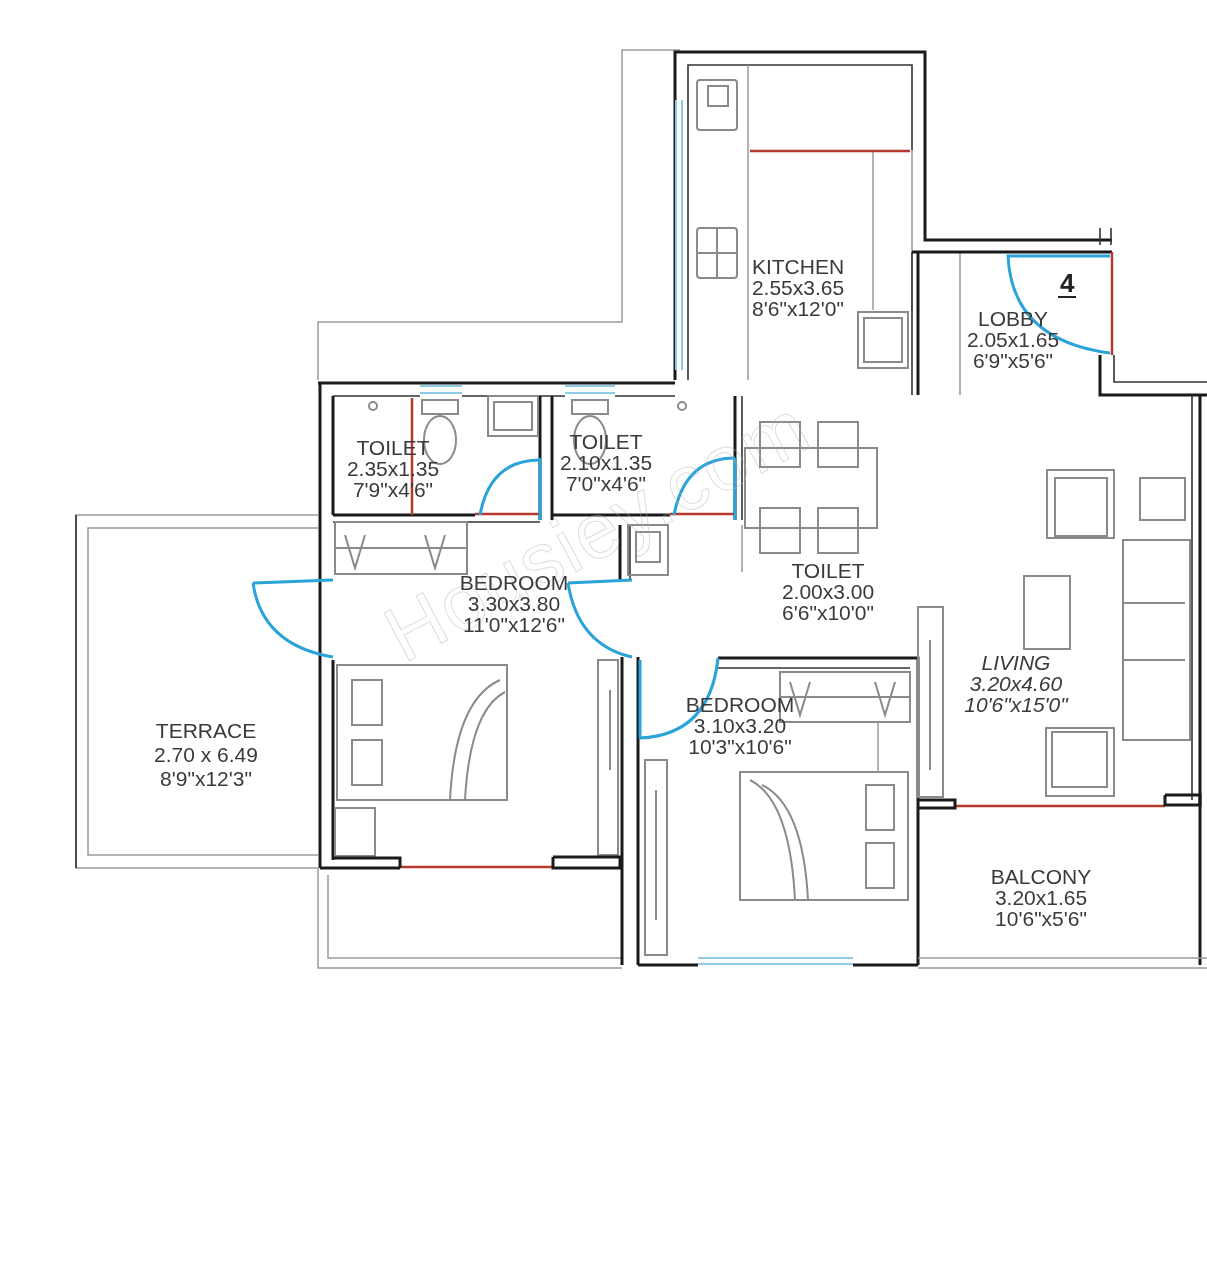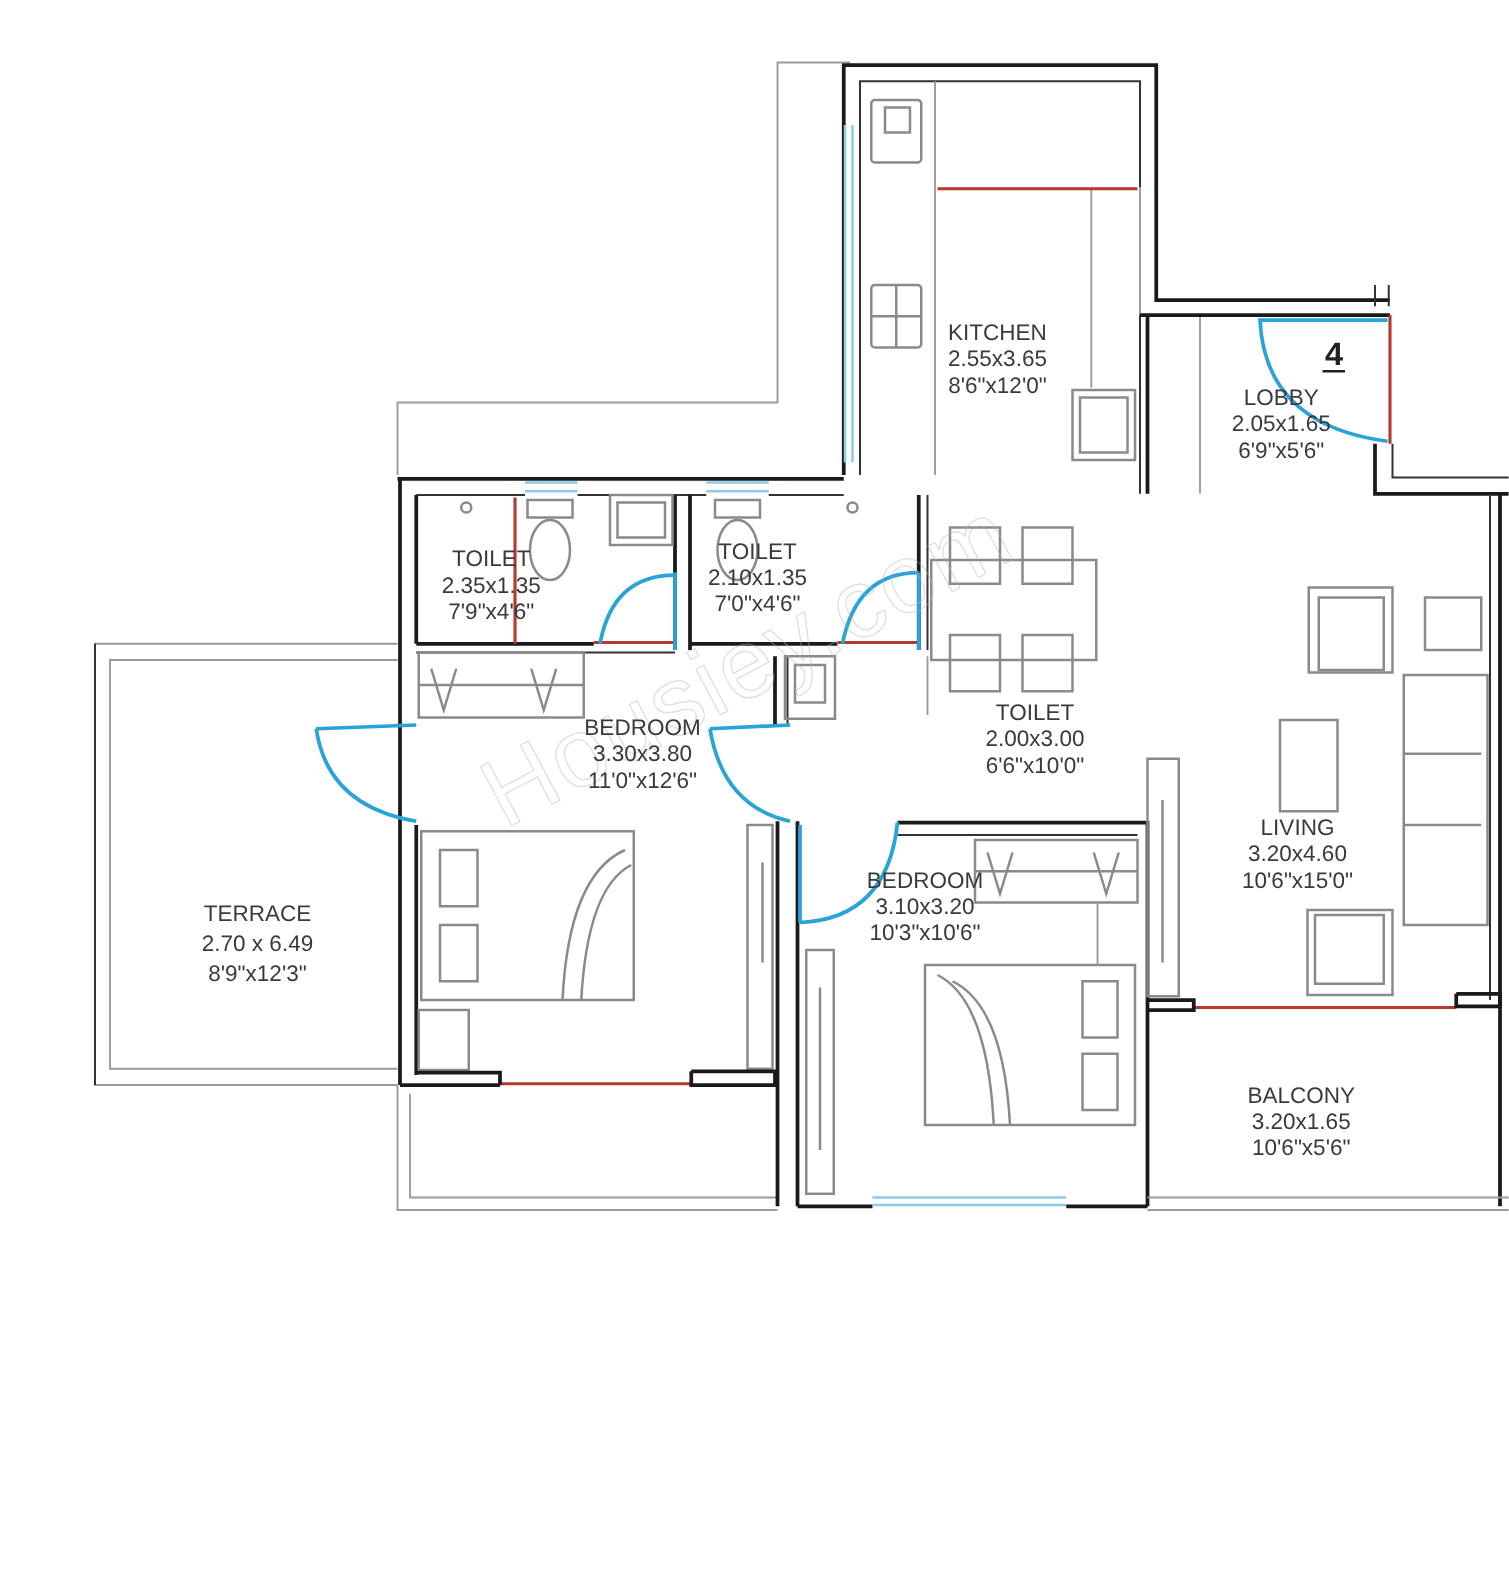--- a/index.html
+++ b/index.html
@@ -5,21 +5,21 @@
   html, body { margin: 0; padding: 0; background: #ffffff; }
   body { width: 1207px; height: 1267px; position: relative; overflow: hidden; font-family: "Liberation Sans", sans-serif; }
   svg { position: absolute; left: 0; top: 0; }
   .wall { stroke: #1a1a1a; stroke-width: 3; fill: none; }
   .wall-thin { stroke: #333; stroke-width: 1.6; fill: none; }
   .outline { stroke: #9a9a9a; stroke-width: 1.5; fill: none; }
   .furn { stroke: #8a8a8a; stroke-width: 2; fill: none; }
   .door { stroke: #2aa3d8; stroke-width: 3; fill: none; }
   .window { stroke: #8ecbe8; stroke-width: 2; fill: none; }
   .red { stroke: #b53a2e; stroke-width: 2.5; fill: none; }
-  .room-label { position: absolute; text-align: center; color: #3a3a3a; font-size: 18px; line-height: 21px; white-space: nowrap; transform: translateX(-50%); }
+  .room-label { position: absolute; text-align: center; color: #3a3a3a; font-size: 21px; line-height: 21px; white-space: nowrap; transform: translateX(-50%); }
   .room-label span { display: block; }
   .unit-no { position: absolute; font-size: 26px; font-weight: bold; color: #222; border-bottom: 2px solid #222; line-height: 26px; padding: 0 2px; }
   .watermark { position: absolute; left: 370px; top: 600px; font-size: 78px; color: rgba(200,200,200,0.35); transform: rotate(-28deg); transform-origin: left top; letter-spacing: 2px; -webkit-text-stroke: 1px rgba(180,180,180,0.45); color: transparent; }
 </style>
 </head>
 <body>
 
 <svg width="1207" height="1267" viewBox="0 0 1207 1267">
 
   <g>
@@ -211,21 +211,21 @@
 <div class="watermark">Housiey.com</div>
 
 <div class="unit-no" style="left:1058px; top:270px;">4</div>
 
 <div class="room-label" style="left:798px; top:256px;">
   <span>KITCHEN</span>
   <span>2.55x3.65</span>
   <span>8'6"x12'0"</span>
 </div>
 
-<div class="room-label" style="left:1013px; top:308px;margin-left:12px;">
+<div class="room-label" style="left:1013px; top:308px;">
   <span>LOBBY</span>
   <span>2.05x1.65</span>
   <span>6'9"x5'6"</span>
 </div>
 
 <div class="room-label" style="left:393px; top:437px;">
   <span>TOILET</span>
   <span>2.35x1.35</span>
   <span>7'9"x4'6"</span>
 </div>
@@ -241,21 +241,21 @@
   <span>3.30x3.80</span>
   <span>11'0"x12'6"</span>
 </div>
 
 <div class="room-label" style="left:828px; top:560px;">
   <span>TOILET</span>
   <span>2.00x3.00</span>
   <span>6'6"x10'0"</span>
 </div>
 
-<div class="room-label" style="left:1038px; top:652px;">
+<div class="room-label" style="left:1016px; top:652px;font-style:italic;">
   <span>LIVING</span>
   <span>3.20x4.60</span>
   <span>10'6"x15'0"</span>
 </div>
 
 <div class="room-label" style="left:206px; top:675px; line-height:24px;margin-top:44px;">
   <span>TERRACE</span>
   <span>2.70 x 6.49</span>
   <span>8'9"x12'3"</span>
 </div>

